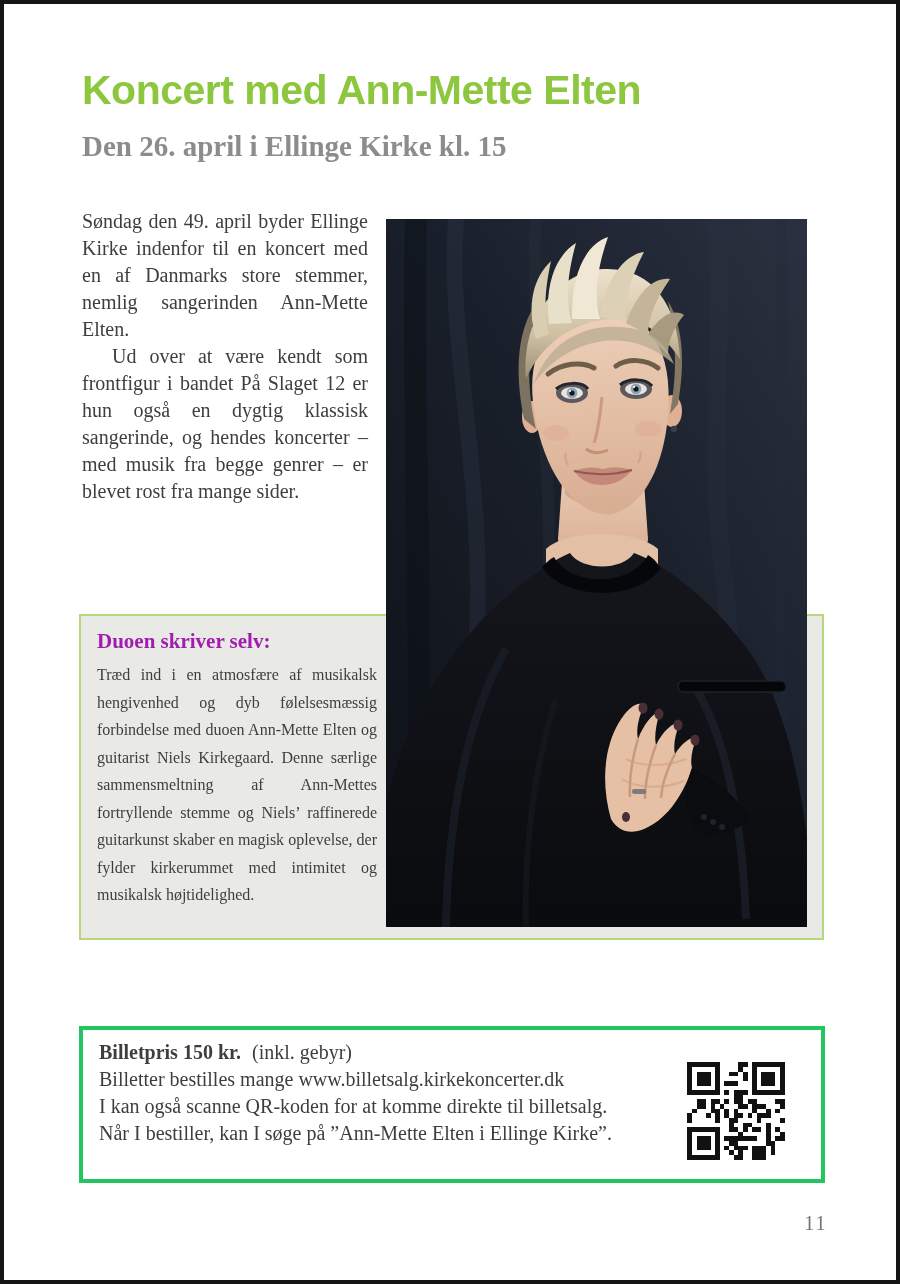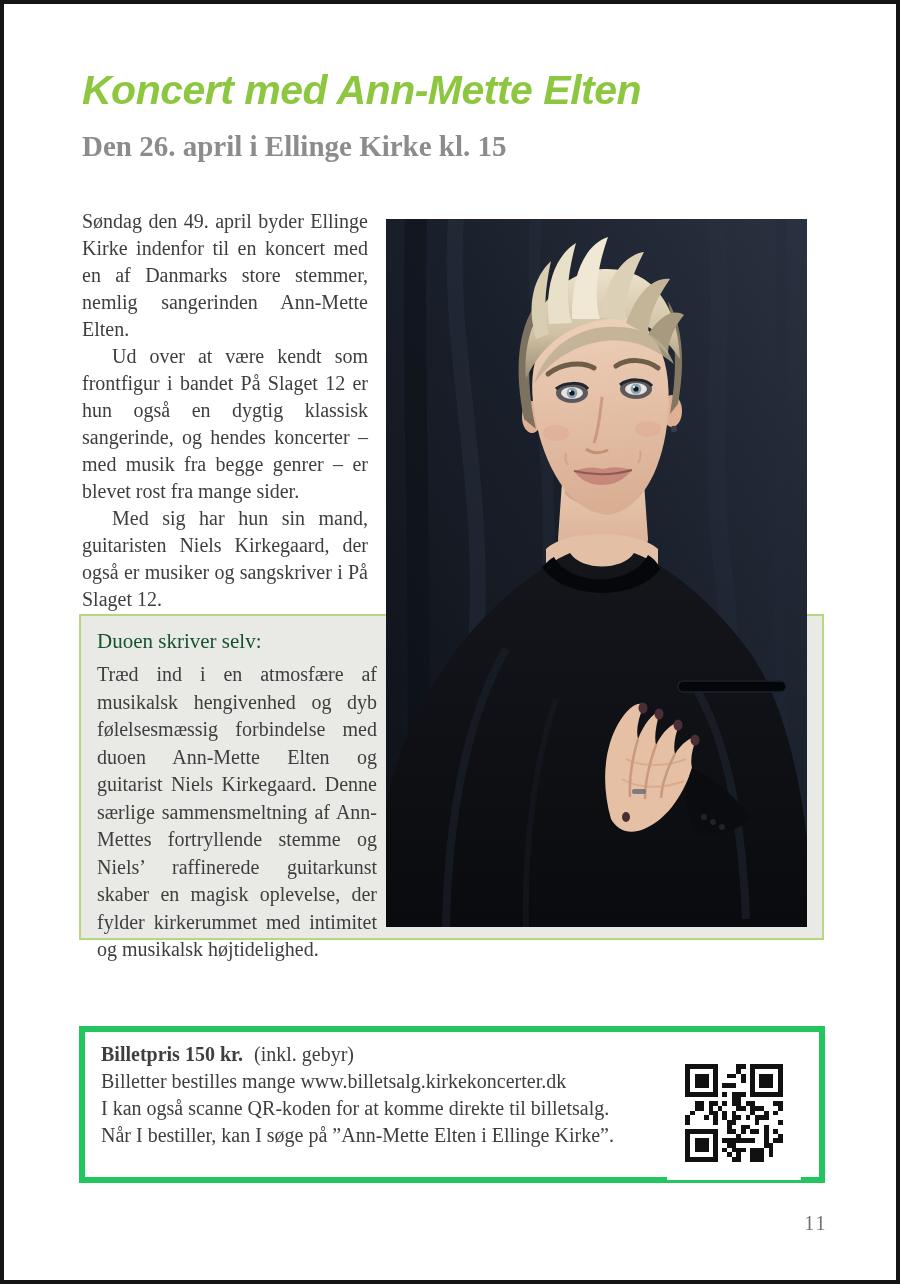--- a/index.html
+++ b/index.html
@@ -12,21 +12,20 @@
     overflow:hidden;
     font-family:"Liberation Serif", serif;
     color:#3e3e3e;
   }
   .page-title{
     position:absolute;left:78px;top:64px;margin:0;
     font-family:"Liberation Sans", sans-serif;
     font-weight:bold;font-size:41px;line-height:1.1;
     letter-spacing:-0.5px;
     color:#8dc63f;
-    font-style:italic;
   }
   .page-subtitle{
     position:absolute;left:78px;top:125px;margin:0;
     font-family:"Liberation Serif", serif;
     font-weight:bold;font-size:29px;line-height:1.2;
     color:#8c8c8c;
   }
   .article{
     position:absolute;left:78px;top:204px;width:286px;
     font-size:20px;line-height:27px;
@@ -44,29 +43,29 @@
     background:#e9eae6;
     border:2px solid #b5d87d;
     box-sizing:border-box;
     z-index:1;
   }
   .quote-inner{
     position:absolute;left:16px;top:12px;width:280px;
   }
   .quote-heading{
     margin:0 0 7px 0;
-    font-weight:normal;font-size:21px;line-height:26px;color:#14532d;
+    font-weight:bold;font-size:21px;line-height:26px;color:#a21caf;
   }
   .quote-body{
-    margin:0;font-size:20px;line-height:27.5px;text-align:justify;
+    margin:0;font-size:16px;line-height:27.5px;text-align:justify;
   }
   .ticket-box{
     position:absolute;left:75px;top:1022px;width:746px;height:157px;
     background:#ffffff;
-    border:6px solid #22c55e;
+    border:4px solid #22c55e;
     box-sizing:border-box;
   }
   .ticket-text{
     position:absolute;left:16px;top:9px;width:580px;
     font-size:20px;line-height:27px;
   }
   .ticket-line{margin:0;}
   .ticket-price-label{font-weight:bold;}
   .ticket-price-note{margin-left:6px;}
   .ticket-advice{margin-top:8px;}
@@ -84,21 +83,20 @@
 <body>
 
 <div class="page">
 
   <h1 class="page-title">Koncert med Ann-Mette Elten</h1>
   <h2 class="page-subtitle">Den 26. april i Ellinge Kirke kl. 15</h2>
 
   <div class="article">
     <p>Søndag den 49. april byder Ellinge Kirke indenfor til en koncert med en af Danmarks store stemmer, nemlig sangerinden Ann-Mette Elten.</p>
     <p>Ud over at være kendt som frontfigur i bandet På Slaget 12 er hun også en dygtig klassisk sangerinde, og hendes koncerter – med musik fra begge genrer – er blevet rost fra mange sider.</p>
-    <p>Med sig har hun sin mand, guitaristen Niels Kirkegaard, der også er musiker og sangskriver i På Slaget 12.</p>
   </div>
 
   <div class="quote-box">
     <div class="quote-inner">
       <p class="quote-heading">Duoen skriver selv:</p>
       <p class="quote-body">Træd ind i en atmosfære af musikalsk hengivenhed og dyb følelsesmæssig forbindelse med duoen Ann-Mette Elten og guitarist Niels Kirkegaard. Denne særlige sammensmeltning af Ann-Mettes fortryllende stemme og Niels’ raffinerede guitarkunst skaber en magisk oplevelse, der fylder kirkerummet med intimitet og musikalsk højtidelighed.</p>
     </div>
   </div>
 
   <div class="photo-frame">

